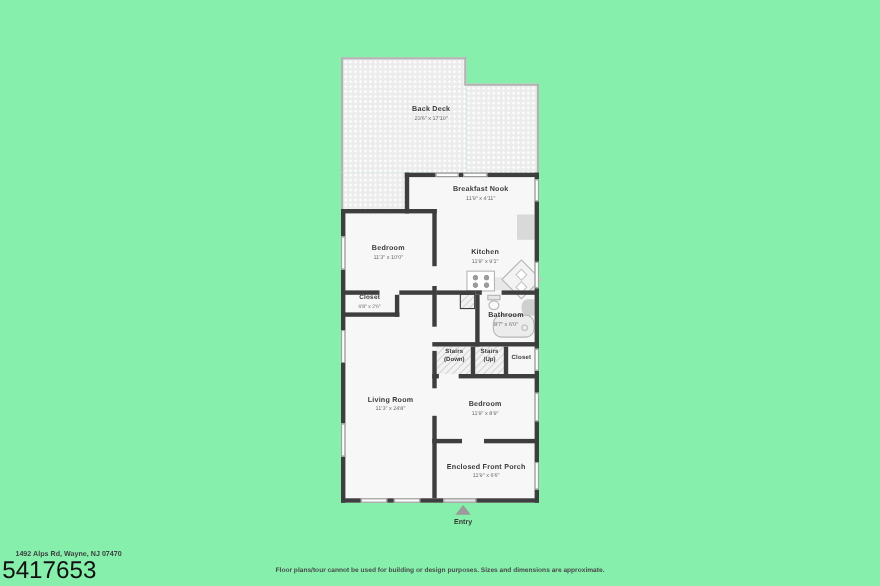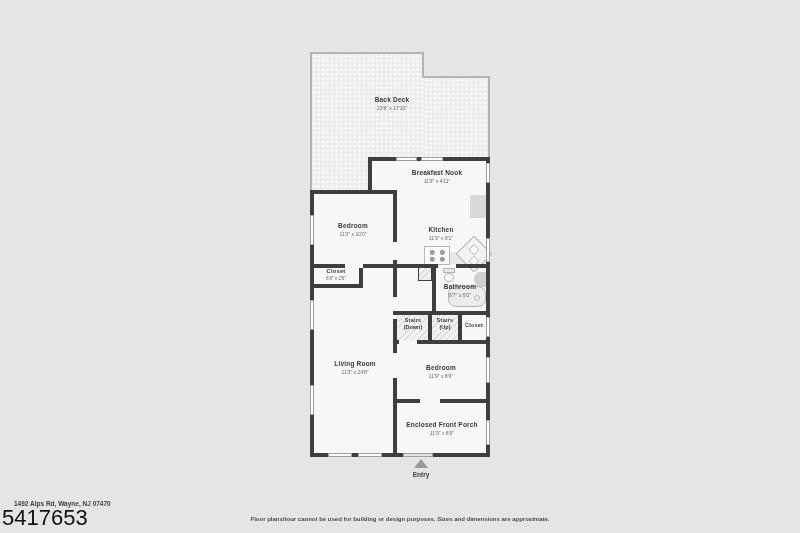--- a/index.html
+++ b/index.html
@@ -1,16 +1,16 @@
 <!DOCTYPE html>
 <html><head>
 <meta charset="utf-8">
 <style>
   html,body{margin:0;padding:0;background:#ffffff;}
-  #canvas{position:relative;width:800px;height:533px;background:#e5e5e5;overflow:hidden;
+  #canvas{position:relative;width:800px;height:533px;background:#86efac;overflow:hidden;
           font-family:"Liberation Sans", sans-serif;}
 
   
   .floor{position:absolute;background:#f7f7f7;}
   .wall{position:absolute;background:#3e3e3e;z-index:40;}
   .window{position:absolute;background:#fdfdfd;border:1px solid #9e9e9e;box-sizing:border-box;z-index:50;}
   .window.entry-opening{background:#e4e4e4;}
   .deck{position:absolute;background-color:#ececec;box-sizing:border-box;z-index:20;
         background-image:radial-gradient(circle,#ffffff 1px,rgba(0,0,0,0) 1.3px);
         background-size:4.5px 4.5px;}

